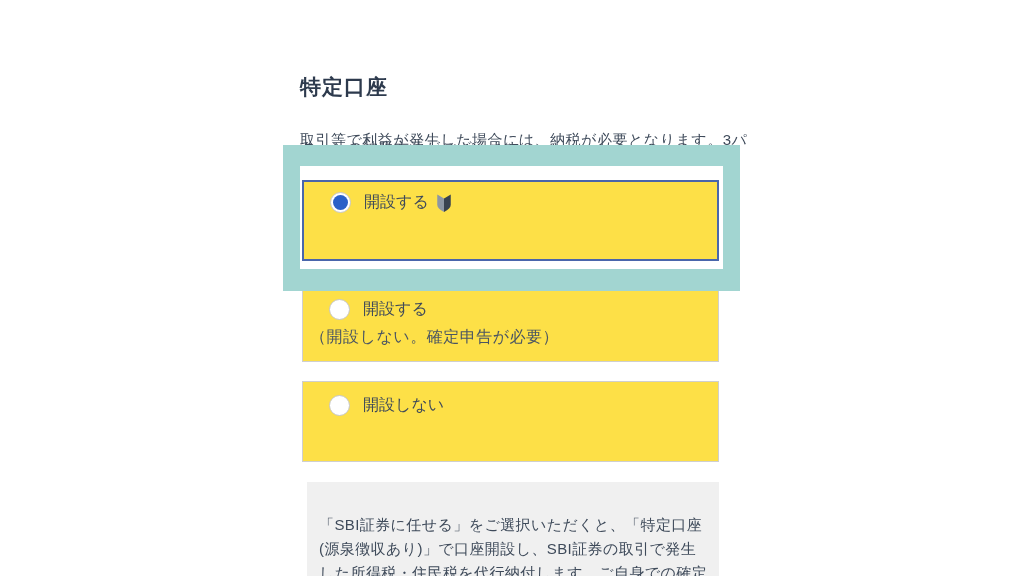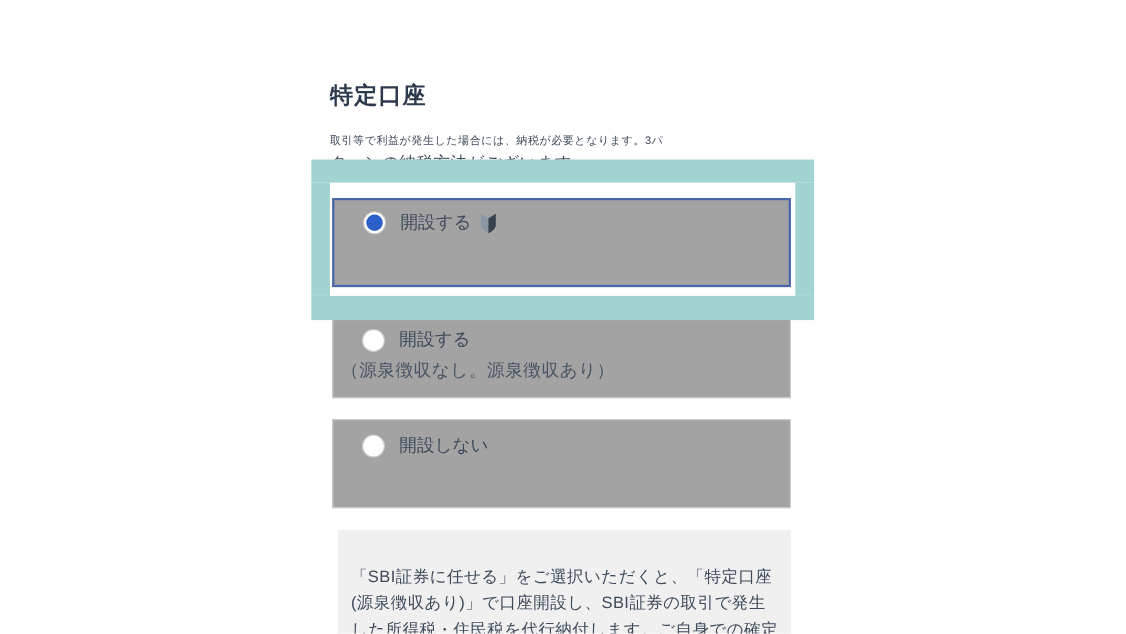--- a/index.html
+++ b/index.html
@@ -2,33 +2,33 @@
 <html><head>
 <meta charset="utf-8">
 <style>
   * { margin:0; padding:0; box-sizing:border-box; }
   html,body { width:1024px; height:576px; background:#ffffff; overflow:hidden;
               font-family:"Liberation Sans","DejaVu Sans",sans-serif; }
   .stage { position:relative; width:1024px; height:576px; background:#fff;margin-top:44px; }
 
   .page-title { position:absolute; left:300px; top:29px; font-size:21px; font-weight:700;
                 color:#2d3a4d; letter-spacing:1px; }
-  .desc-1 { position:absolute; left:300px; top:77px; font-size:10px; color:#3e4a5a;
+  .desc-1 { position:absolute; left:300px; top:87px; font-size:15px; color:#3e4a5a;
             letter-spacing:0.5px; white-space:nowrap; z-index:1; }
   .desc-2 { position:absolute; left:300px; top:95px; font-size:15px; color:#3e4a5a;
             letter-spacing:0.5px; white-space:nowrap; z-index:1; }
 
   
   .hl { position:absolute; background:#a2d5d1; z-index:5; }
   .hl-top    { left:283px; top:101px; width:457px; height:21px; }
   .hl-left   { left:283px; top:122px; width:17px;  height:103px; }
   .hl-right  { left:723px; top:122px; width:17px;  height:103px; }
   .hl-bottom { left:283px; top:225px; width:457px; height:22px; }
 
-  .opt-card { position:absolute; left:302px; width:417px; background:#a3a3a3; z-index:1; }
+  .opt-card { position:absolute; left:302px; width:417px; background:#fde047; z-index:1; }
   .opt-card.selected { top:136px; height:81px; border:2px solid #4a66ab; }
   .opt-card.plain-2  { top:238px; height:80px; border:1px solid #cfcfcf; }
   .opt-card.plain-3  { top:337px; height:81px; border:1px solid #cfcfcf; }
 
   .opt-row { display:flex; align-items:center; gap:13px; padding-left:26px; }
   .opt-card.selected .opt-row { margin-top:10px; }
   .opt-card.plain-2  .opt-row { margin-top:16px; }
   .opt-card.plain-3  .opt-row { margin-top:13px;text-align:center; }
 
   .radio { width:21px; height:21px; border-radius:50%; flex:0 0 auto;
@@ -74,21 +74,21 @@
     </div>
   </div>
 
   <div class="opt-card plain-2">
     <div class="opt-row">
       <span class="radio"></span>
       <span class="opt-label">
         <span>開設する</span>
       </span>
     </div>
-    <div class="opt-note">（源泉徴収なし。源泉徴収あり）</div>
+    <div class="opt-note">（開設しない。確定申告が必要）</div>
   </div>
 
   <div class="opt-card plain-3">
     <div class="opt-row">
       <span class="radio"></span>
       <span class="opt-label">
         <span>開設しない</span>
       </span>
     </div>
   </div>

